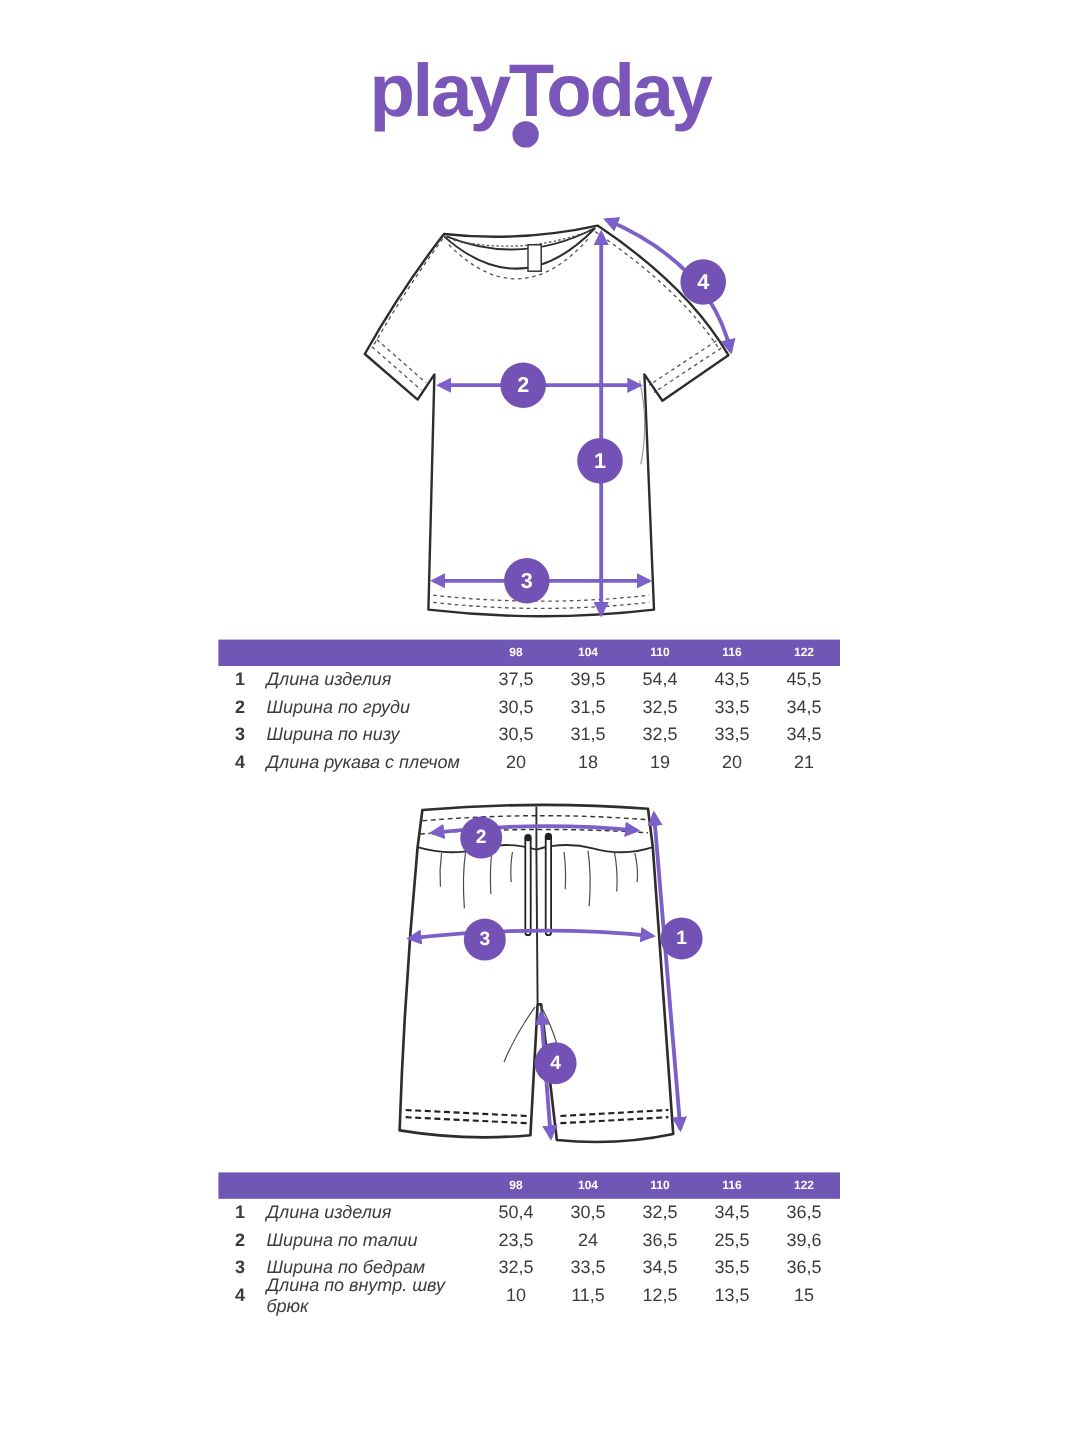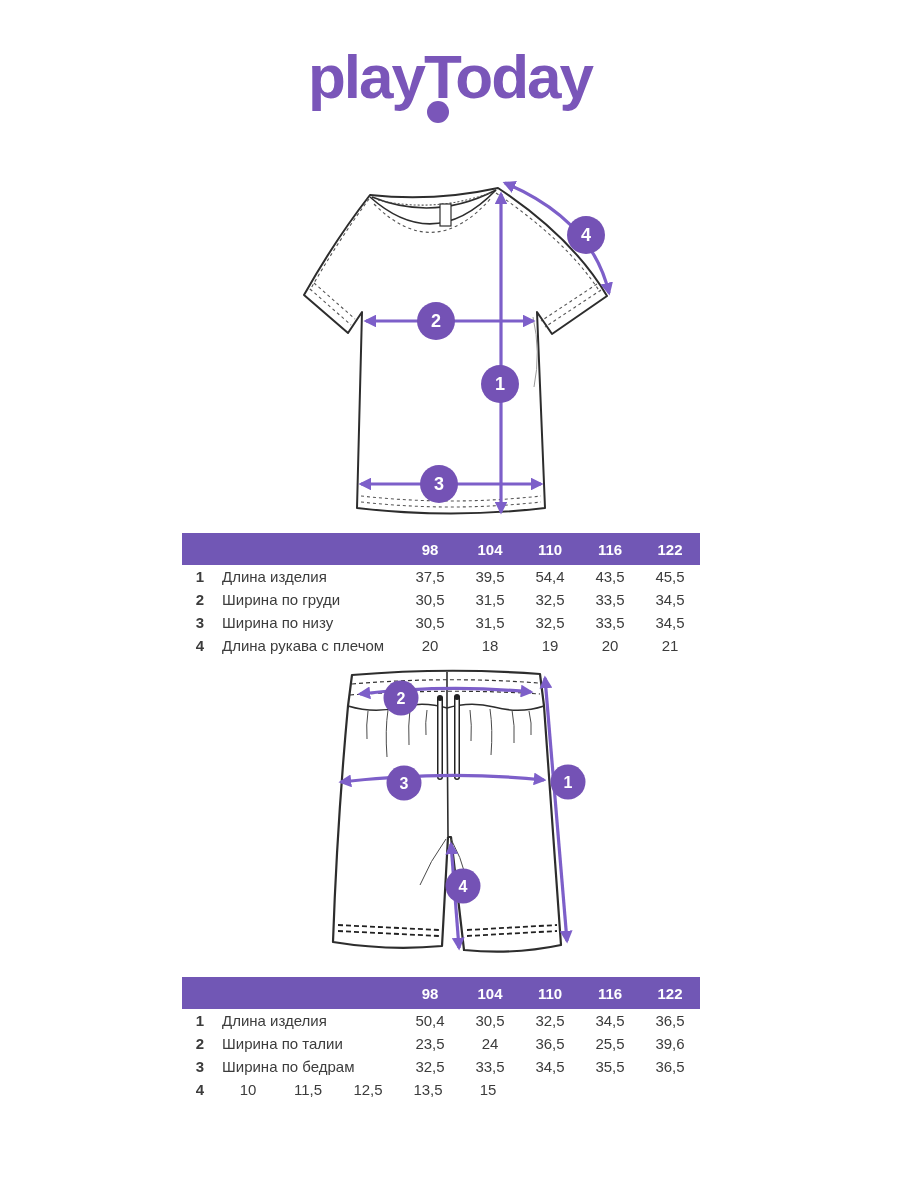--- a/index.html
+++ b/index.html
@@ -19,28 +19,28 @@
   }
   
   .draw{position:absolute;}
   #tshirt-svg{left:290px;top:162px;}
   #shorts-svg{left:330px;top:665px;}
   
   .size-table{position:absolute;left:182px;width:518px;}
   #tshirt-table{top:533px;}
   #shorts-table{top:977px;}
   .st-header{
-    display:flex;align-items:center;height:32px;background:#7157b5;
-    color:#ffffff;font-weight:bold;font-size:15px;justify-content:center;
+    display:flex;align-items:center;height:22px;background:#7157b5;
+    color:#ffffff;font-weight:bold;font-size:10px;justify-content:center;
   }
   .st-row{
     display:flex;align-items:center;height:23px;font-size:15px;color:#3c3c3c;
   }
   .st-num{width:36px;text-align:center;font-weight:bold;flex:0 0 36px;}
-  .st-label{flex:1;padding-left:4px;}
+  .st-label{flex:1;padding-left:4px;font-style:italic;}
   .st-val{width:60px;text-align:center;flex:0 0 60px;}
   svg text.badge-num{
     fill:#ffffff;font-weight:bold;font-family:"Liberation Sans",sans-serif;
   }
 </style>
 </head>
 <body>
 
 <div class="logo">
   <span>playToday</span>
@@ -241,19 +241,20 @@
     <div class="st-num">3</div>
     <div class="st-label">Ширина по бедрам</div>
     <div class="st-val">32,5</div>
     <div class="st-val">33,5</div>
     <div class="st-val">34,5</div>
     <div class="st-val">35,5</div>
     <div class="st-val">36,5</div>
   </div>
   <div class="st-row">
     <div class="st-num">4</div>
+    <div class="st-label">Длина по внутр. шву брюк</div>
     <div class="st-val">10</div>
     <div class="st-val">11,5</div>
     <div class="st-val">12,5</div>
     <div class="st-val">13,5</div>
     <div class="st-val">15</div>
   </div>
 </div>
 
 </body></html>

